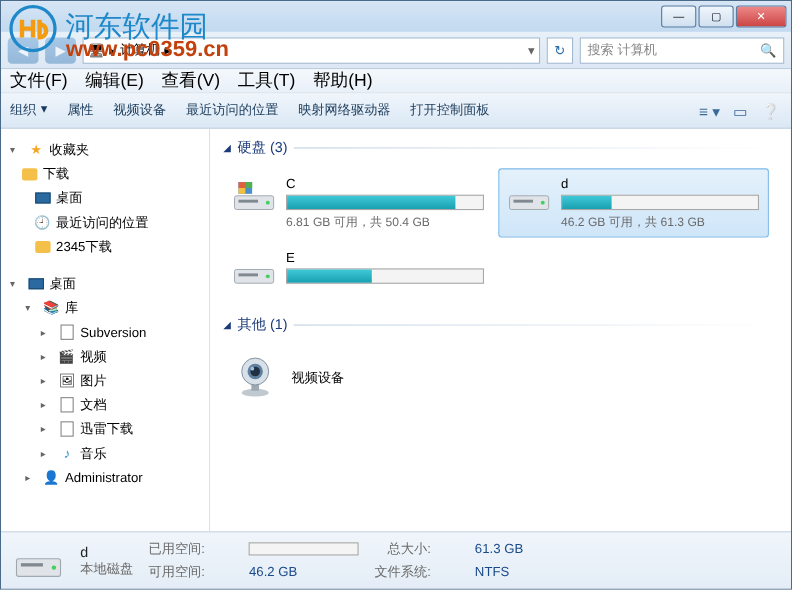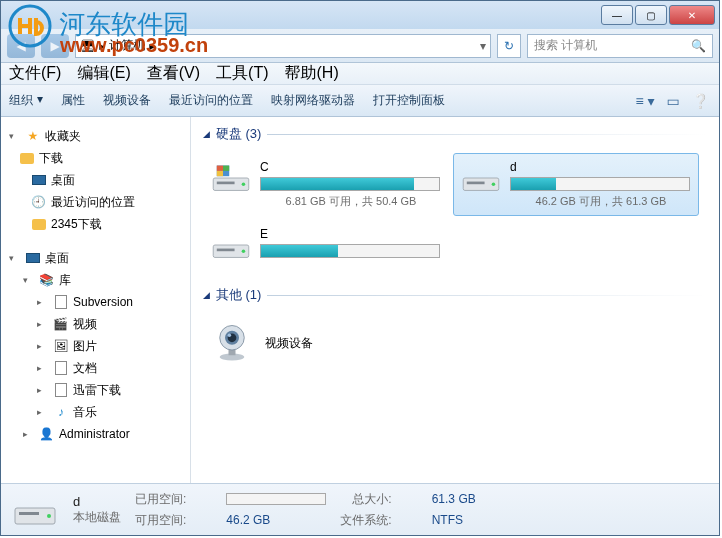--- a/index.html
+++ b/index.html
@@ -53,21 +53,21 @@
 
 .drives { display: flex; flex-wrap: wrap; gap: 4px; margin-bottom: 16px; }
 .drive { width: 246px; display: flex; gap: 8px; padding: 6px; border: 1px solid transparent; border-radius: 3px; cursor: pointer; }
 .drive.selected { background: linear-gradient(to bottom, #e4f1fb, #cfe6f9); border-color: #7ab8e8; }
 .drive-icon { width: 42px; height: 36px; display: flex; align-items: center; justify-content: center; }
 .drive-icon svg { width: 40px; height: 32px; }
 .drive-info { flex: 1; }
 .drive-label { font-size: 12px; color: #000; margin-bottom: 3px; }
 .drive-bar { width: 180px; height: 14px; border: 1px solid #a8a8a8; background: #f4f4f4; position: relative; margin-bottom: 3px; }
 .drive-bar .fill { height: 100%; background: linear-gradient(to bottom, #3fc9d8, #1aa0b0); }
-.drive-free { color: #6a6a6a; font-size: 11px; text-align: center; }
+.drive-free { color: #6a6a6a; font-size: 11px; }
 
 .other-item { display: flex; align-items: center; gap: 12px; padding: 8px; }
 .other-item .cam { width: 42px; height: 42px; }
 
 .statusbar { height: 52px; background: linear-gradient(to bottom, #f0f5fb, #e4edf6); border-top: 1px solid #c0d0e0; display: flex; align-items: center; padding: 0 10px; gap: 14px; font-size: 12px; }
 .status-icon { width: 48px; height: 40px; }
 .status-col1 { color: #222; }
 .status-grid { display: grid; grid-template-columns: auto auto; column-gap: 40px; row-gap: 4px; align-items: center; }
 .status-key { color: #6a6a6a; text-align: right; }
 .status-val { color: #1a4a8a; display: flex; align-items: center; gap: 6px; }

